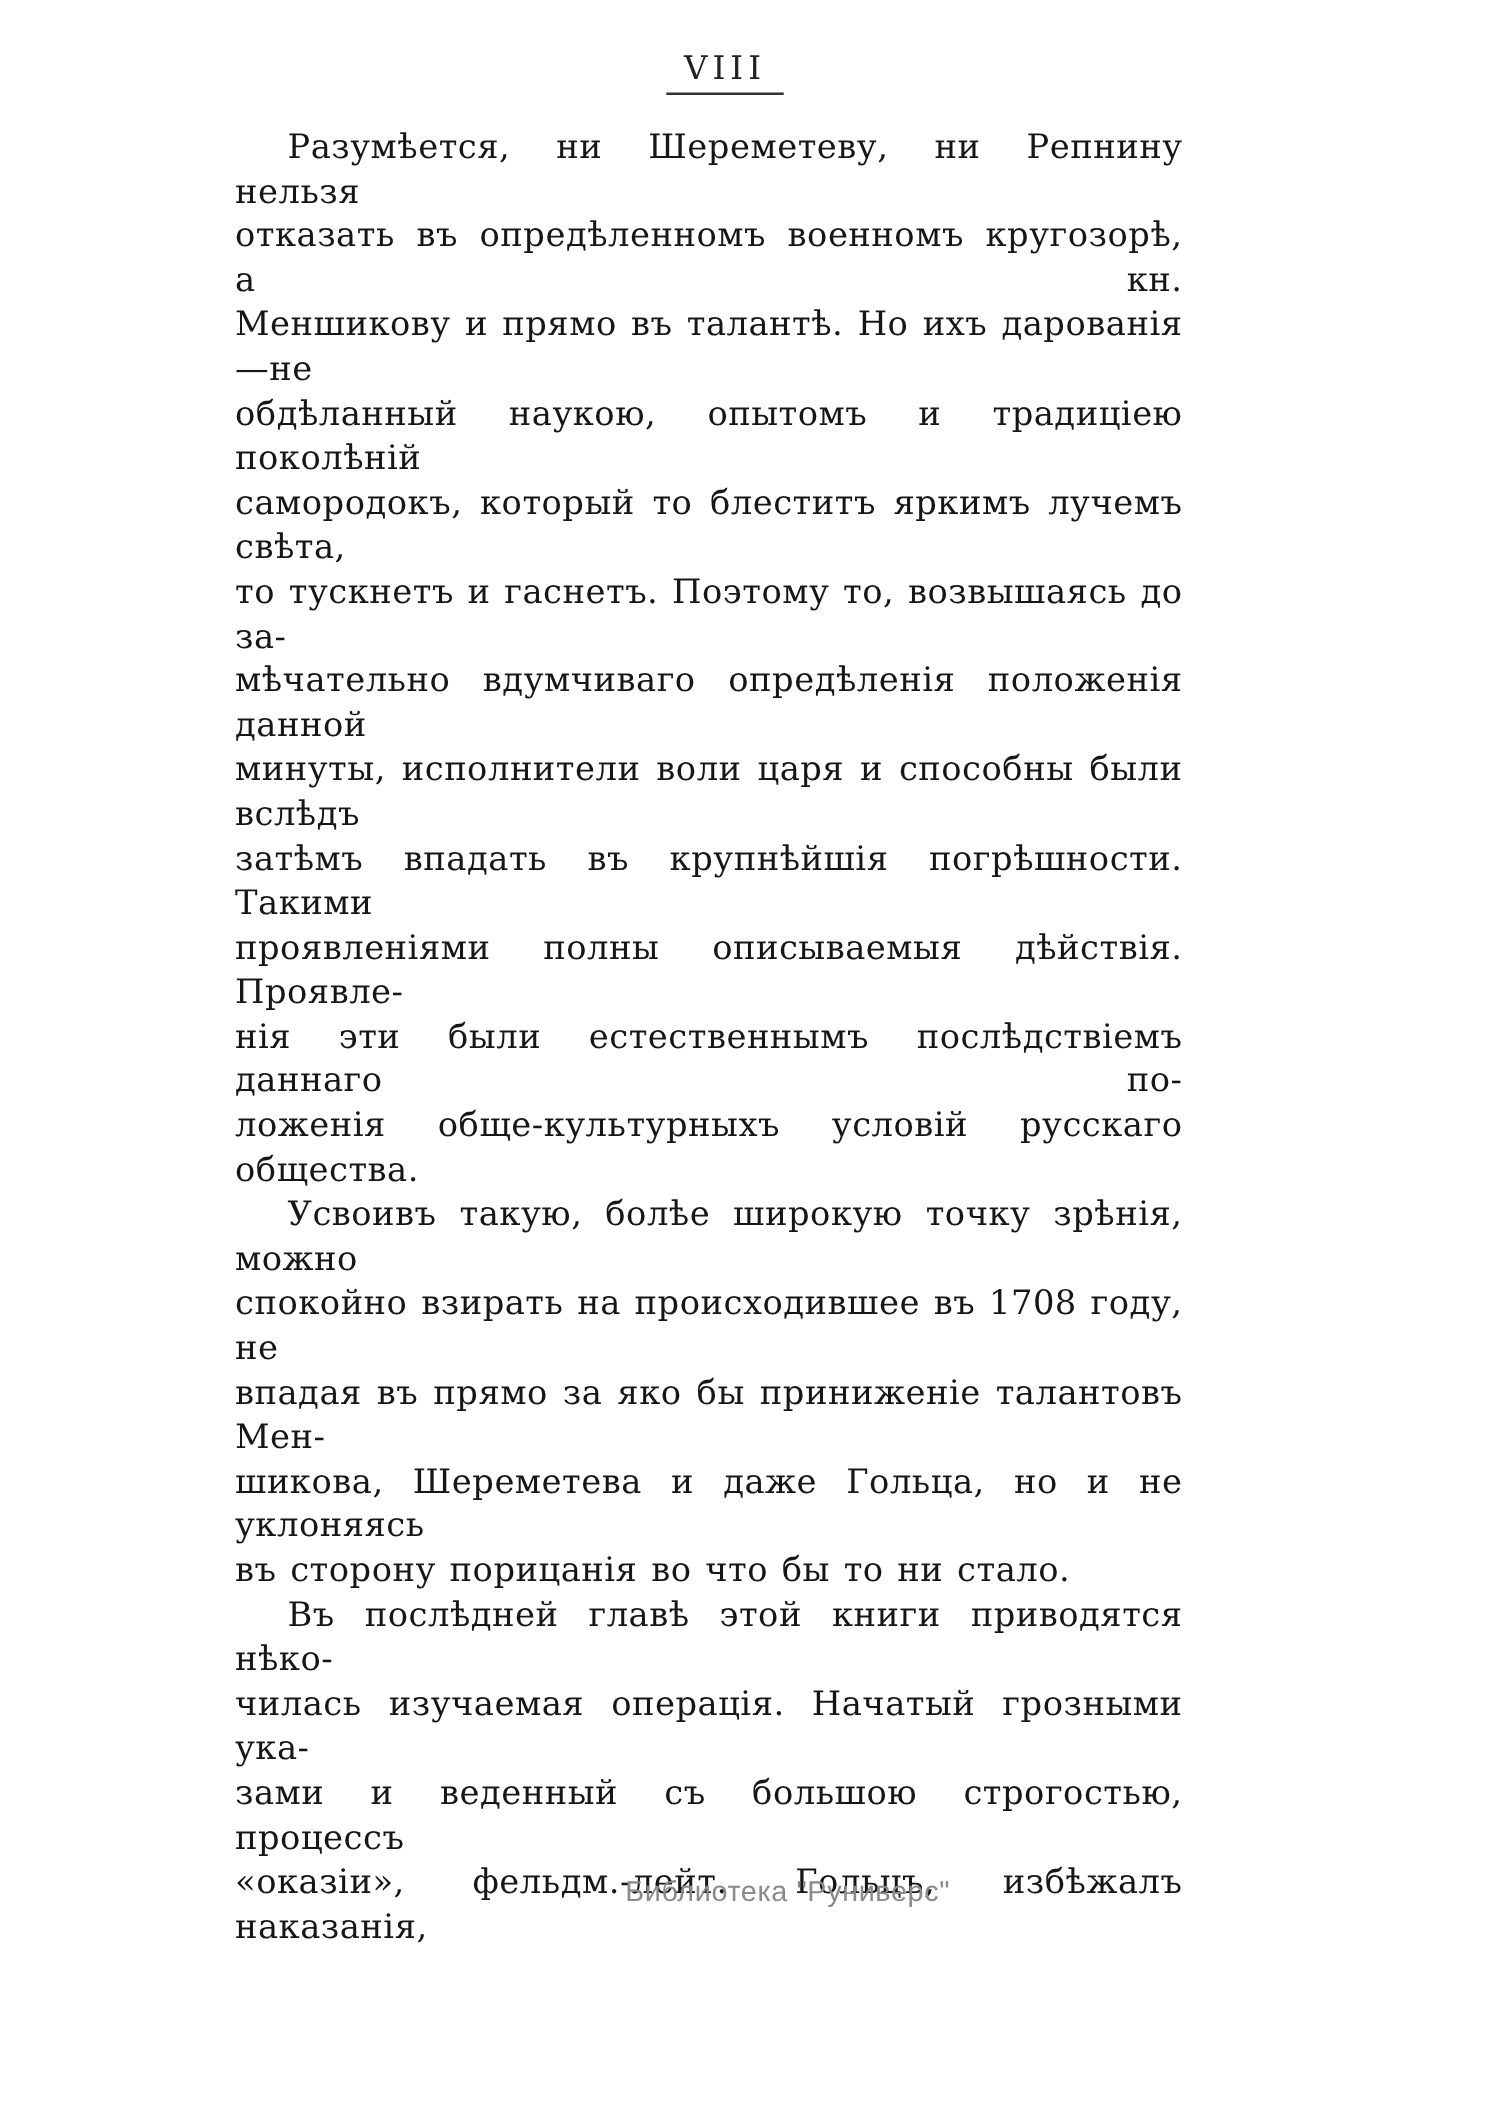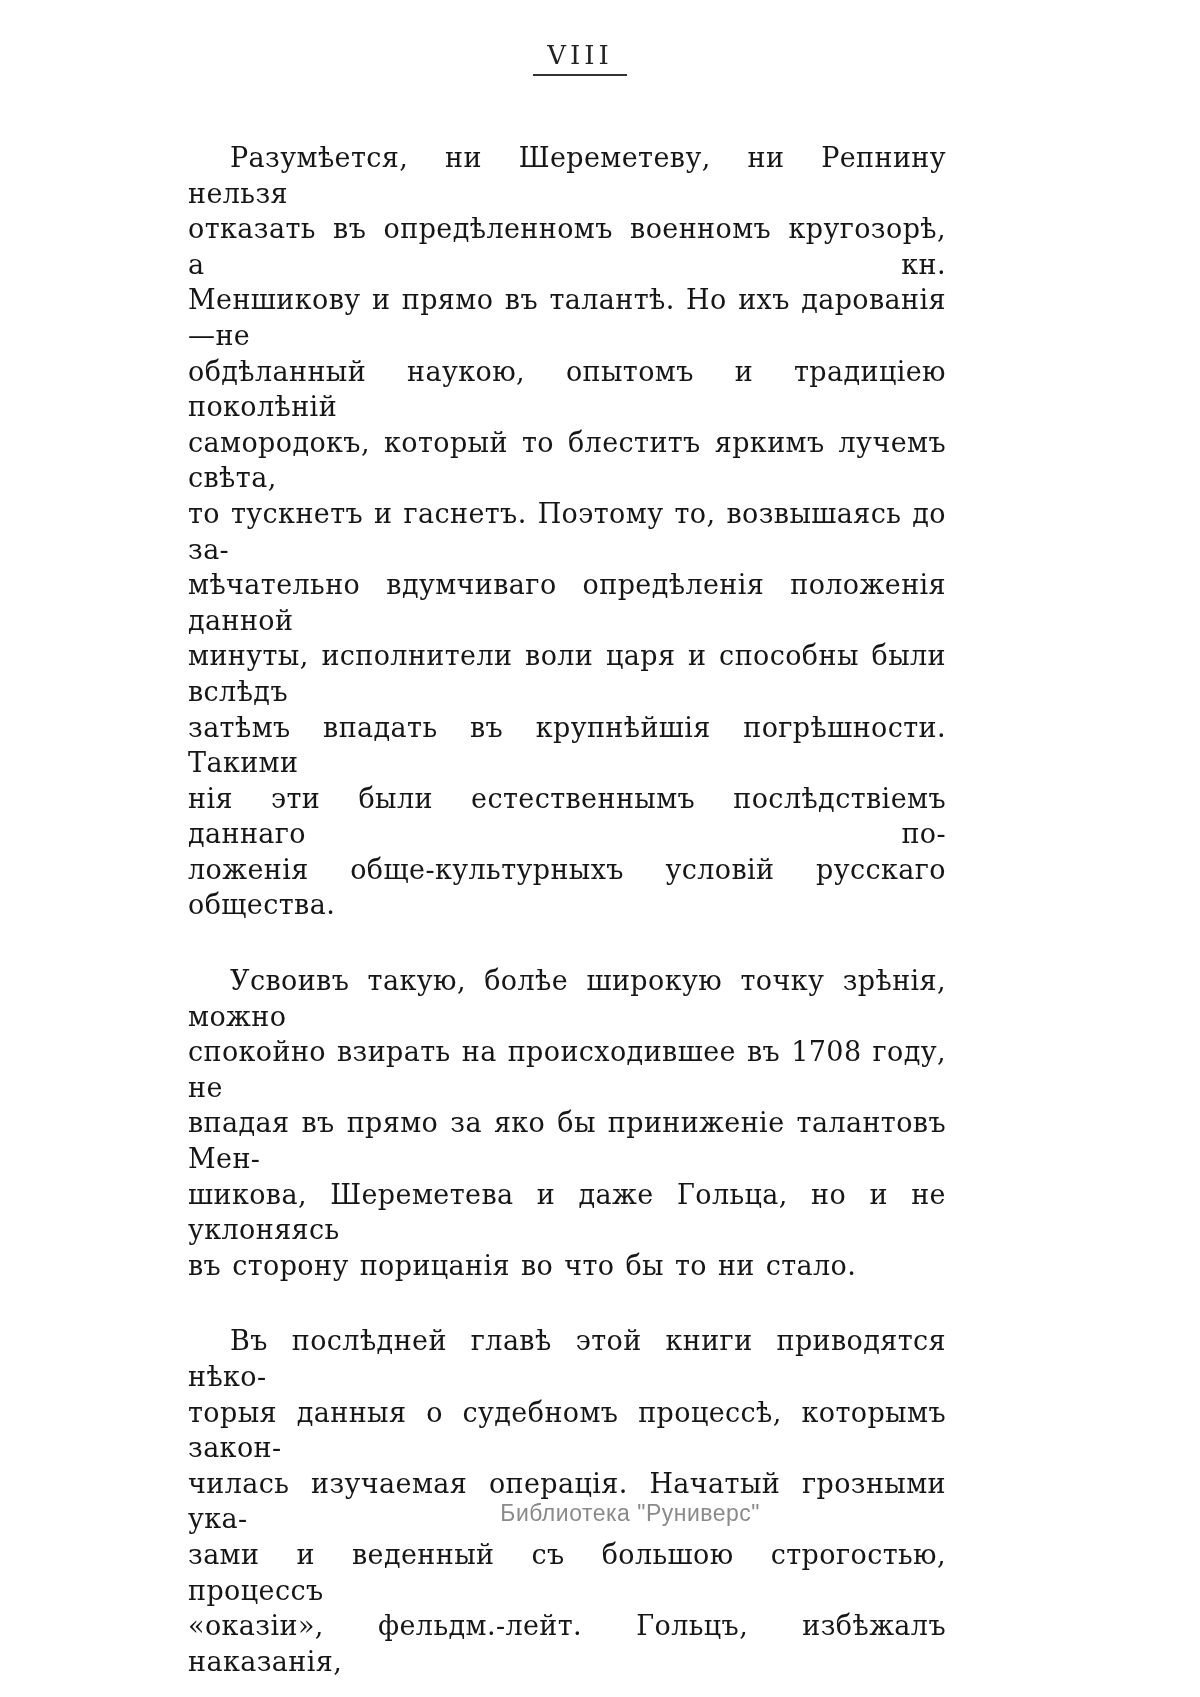--- a/index.html
+++ b/index.html
@@ -45,21 +45,20 @@
   .paragraph {
     margin: 0;
   }
   .line {
     text-align: justify;
     text-align-last: justify;
     white-space: normal;
   }
   .line.first {
     text-indent: 42px;
-    margin-top: 40px;
   }
   .line.last {
     text-align-last: left;
   }
   .footer {
     position: absolute;
     top: 1500px;
     right: 240px;
     font-family: "Liberation Sans", sans-serif;
     font-size: 23px;
@@ -80,33 +79,33 @@
       <div class="paragraph">
         <div class="line first">Разумѣется, ни Шереметеву, ни Репнину нельзя</div>
         <div class="line">отказать въ опредѣленномъ военномъ кругозорѣ, а кн.</div>
         <div class="line">Меншикову и прямо въ талантѣ. Но ихъ дарованія—не</div>
         <div class="line">обдѣланный наукою, опытомъ и традиціею поколѣній</div>
         <div class="line">самородокъ, который то блеститъ яркимъ лучемъ свѣта,</div>
         <div class="line">то тускнетъ и гаснетъ. Поэтому то, возвышаясь до за-</div>
         <div class="line">мѣчательно вдумчиваго опредѣленія положенія данной</div>
         <div class="line">минуты, исполнители воли царя и способны были вслѣдъ</div>
         <div class="line">затѣмъ впадать въ крупнѣйшія погрѣшности. Такими</div>
+        <div class="line">проявленіями полны описываемыя дѣйствія. Проявле-</div>
         <div class="line">нія эти были естественнымъ послѣдствіемъ даннаго по-</div>
         <div class="line">ложенія обще-культурныхъ условій русскаго общества.</div>
       </div>
       <div class="paragraph">
         <div class="line first">Усвоивъ такую, болѣе широкую точку зрѣнія, можно</div>
         <div class="line">спокойно взирать на происходившее въ 1708 году, не</div>
         <div class="line">впадая въ прямо за яко бы приниженіе талантовъ Мен-</div>
         <div class="line">шикова, Шереметева и даже Гольца, но и не уклоняясь</div>
         <div class="line last">въ сторону порицанія во что бы то ни стало.</div>
       </div>
       <div class="paragraph">
         <div class="line first">Въ послѣдней главѣ этой книги приводятся нѣко-</div>
-        <div class="line">торыя данныя о судебномъ процессѣ, которымъ закон-</div>
         <div class="line">чилась изучаемая операція. Начатый грозными ука-</div>
         <div class="line">зами и веденный съ большою строгостью, процессъ</div>
         <div class="line">«оказіи», фельдм.-лейт. Гольцъ, избѣжалъ наказанія,</div>
       </div>
     </div>
 
   <div class="footer">Библиотека "Руниверс"</div>
 
 </div>
 

